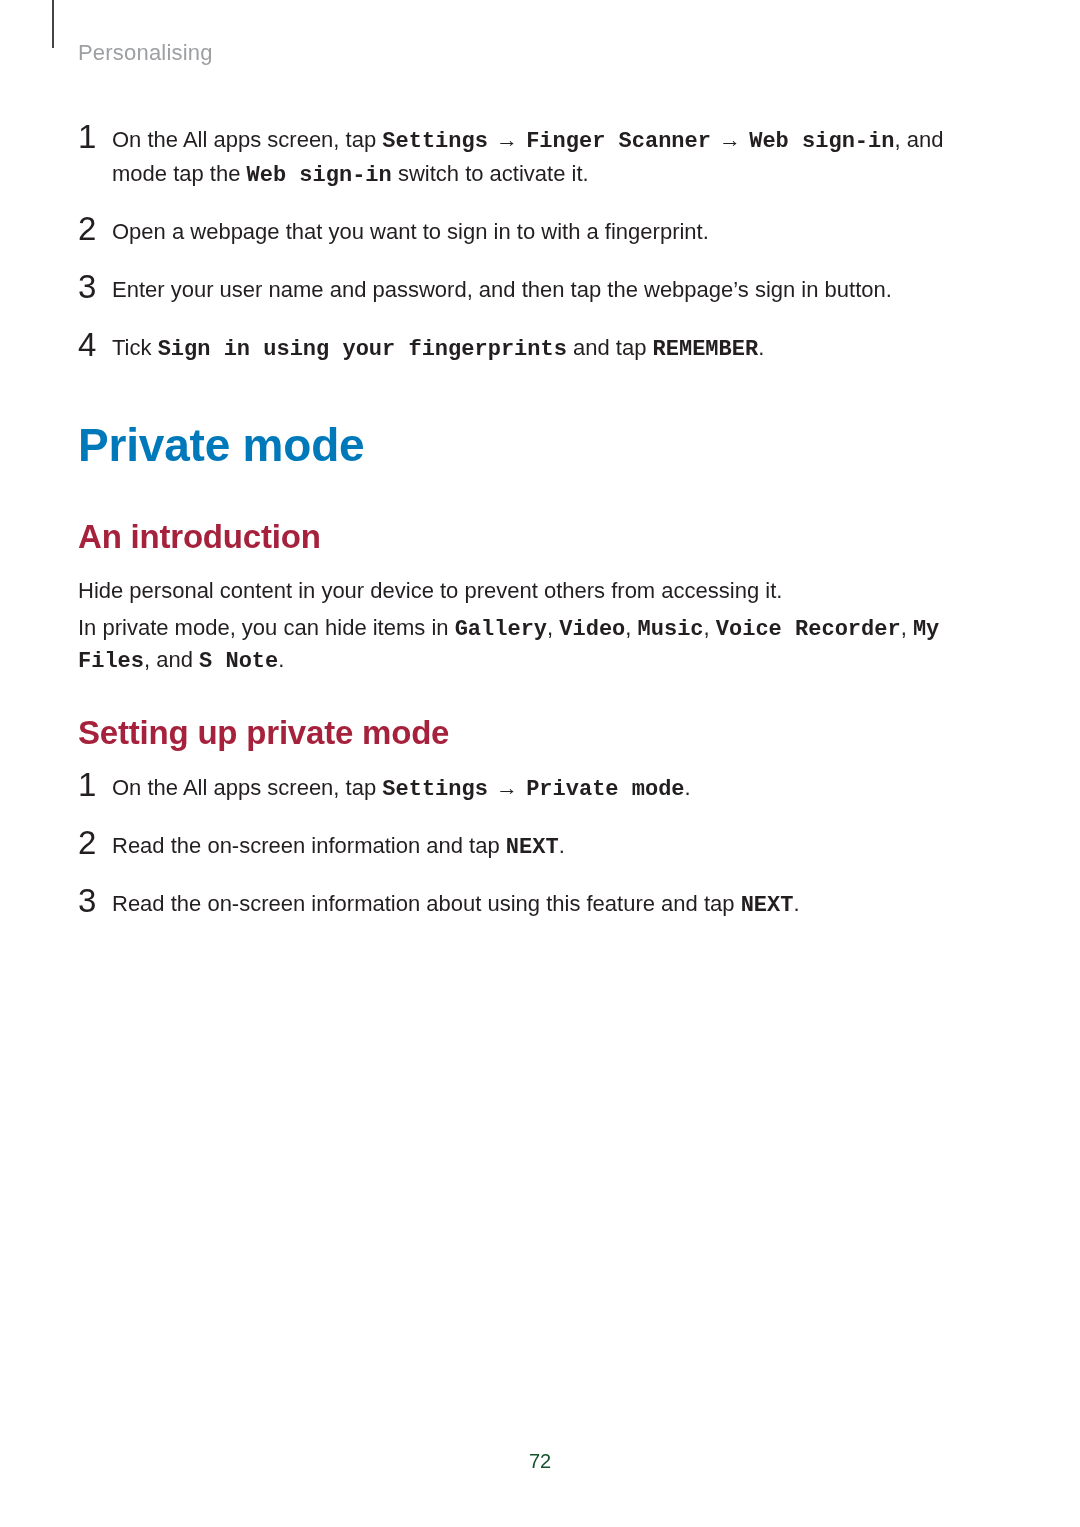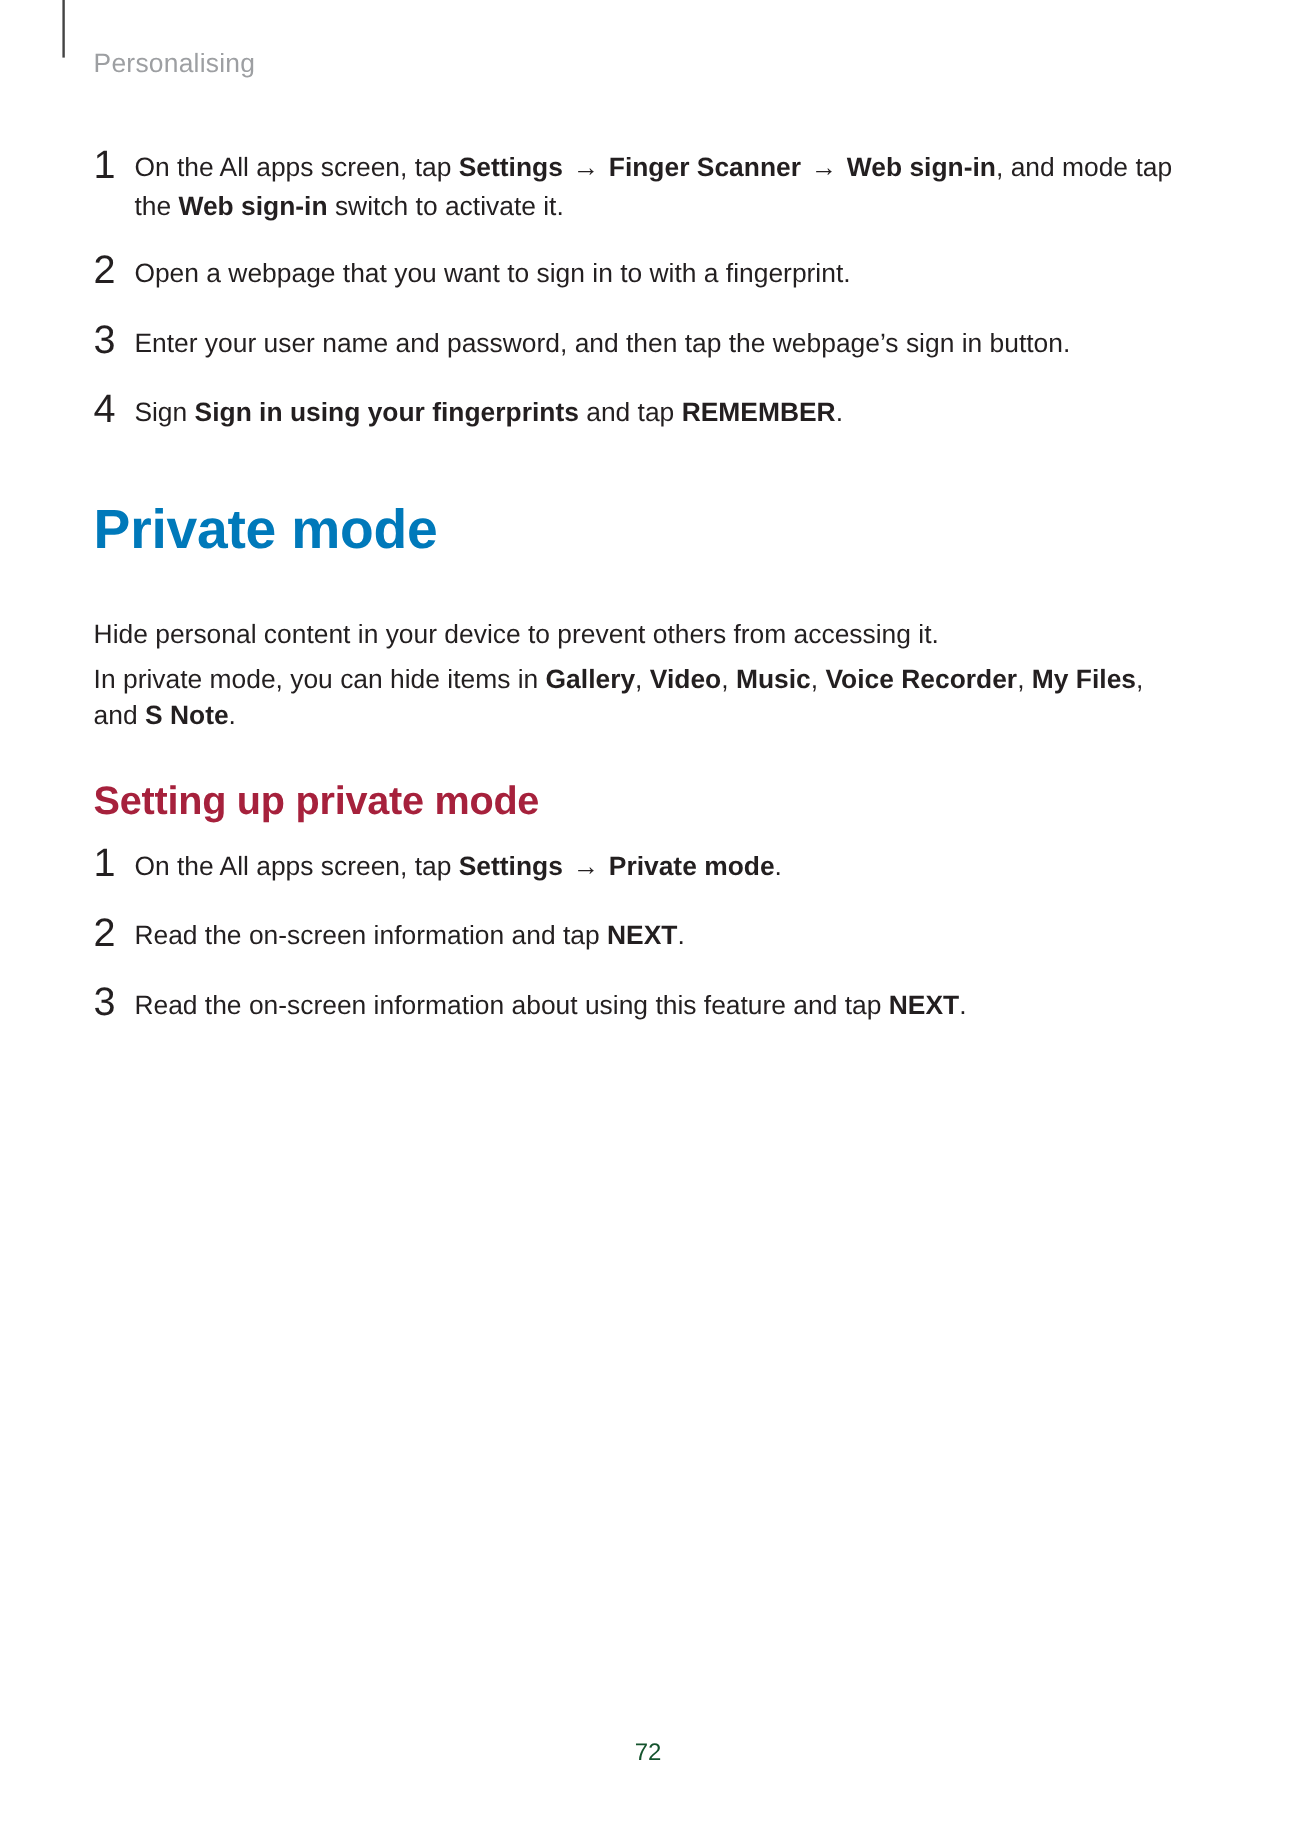--- a/index.html
+++ b/index.html
@@ -62,21 +62,21 @@
       width: 30px;
       text-align: left;
       font-family: "Segoe UI", "Helvetica Neue", Arial, sans-serif;
     }
     .ol > li .li-text {
       font-size: 22px;
       line-height: 1.45;
       color: #231f20;
     }
     .ol > li .li-text.secondary { margin-top: 8px; }
-    .bold { font-weight: 700; }
+    .bold { font-weight: 700; font-family: Liberation Mono, monospace; }
     .arrow { padding: 0 2px; }
     .h1 {
       font-size: 46px;
       font-weight: 700;
       color: #0079ba;
       margin-top: 52px;
       margin-bottom: 46px;
       letter-spacing: -0.2px;
     }
     .page-number {
@@ -111,29 +111,30 @@
         <span class="num">2</span>
         <div class="li-text">Open a webpage that you want to sign in to with a fingerprint.</div>
       </li>
       <li>
         <span class="num">3</span>
         <div class="li-text">Enter your user name and password, and then tap the webpage’s sign in button.</div>
       </li>
       <li>
         <span class="num">4</span>
         <div class="li-text">
-          <span>Sign </span><span class="bold">Sign in using your fingerprints</span><span> and tap </span><span class="bold">REMEMBER</span><span>.</span>
+          <span>Tick </span><span class="bold">Sign in using your fingerprints</span><span> and tap </span><span class="bold">REMEMBER</span><span>.</span>
         </div>
       </li>
     </ul>
   </div>
 
   <div class="h1">Private mode</div>
 
   <div>
+    <div class="h2">An introduction</div>
     <div class="body-text" style="margin-bottom:6px;">Hide personal content in your device to prevent others from accessing it.</div>
     <div class="body-text" style="margin-bottom:36px;">
       <span>In private mode, you can hide items in </span><span class="bold">Gallery</span><span>, </span><span class="bold">Video</span><span>, </span><span class="bold">Music</span><span>, </span><span class="bold">Voice Recorder</span><span>, </span><span class="bold">My Files</span><span>, and </span><span class="bold">S Note</span><span>.</span>
     </div>
   </div>
 
   <div>
     <div class="h2">Setting up private mode</div>
 
     <ul class="ol">

